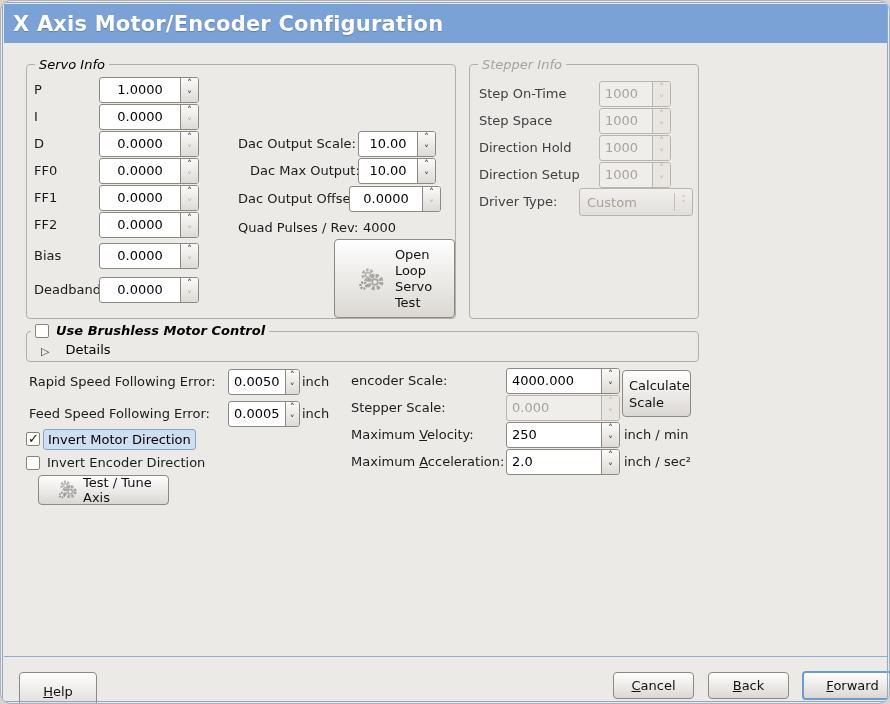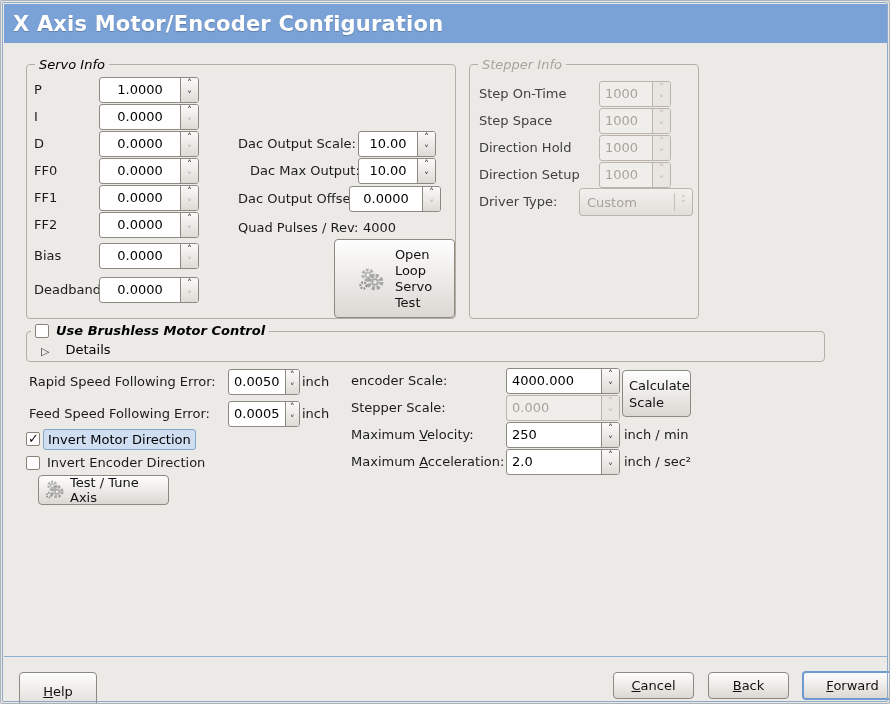--- a/index.html
+++ b/index.html
@@ -1,21 +1,21 @@
 <!DOCTYPE html>
 <html><head>
 <meta charset="utf-8">
 <style>
   * { box-sizing: border-box; margin: 0; padding: 0; }
   html,body { width:890px; height:704px; }
   body { font-family:"DejaVu Sans","Liberation Sans",sans-serif; background:#d8d5d1; }
 
   .window{
     position:relative; width:890px; height:704px;
-    background:#eceae7; border:1px solid #aab2bc; border-radius:3px; overflow:hidden;
+    background:#eceae7; border:1px solid #aab2bc; border-radius:11px; overflow:hidden;
   }
   .window::after{
     content:""; position:absolute; inset:1px; border:1px solid #8fa9c9;
     border-radius:2px; pointer-events:none;
   }
 
   .titlebar{
     position:absolute; left:3px; top:3px; width:884px; height:39px;
     background:#7ba2d6; display:flex; align-items:center;
   }
@@ -267,21 +267,21 @@
   <div class="lbl dis" style="left:478px;top:188px">Driver Type:</div>
   <div class="combo" style="left:578px;top:187px;width:114px">
     <div class="v">Custom</div>
     <div class="sep"></div>
     <div class="arr">
         <i></i>
         <b></b>
       </div>
   </div>
 
-  <div class="frame" style="left:25px;top:330px;width:799px;height:31px">
+  <div class="frame" style="left:25px;top:330px;width:673px;height:31px">
     <span class="legend" style="display:flex;align-items:center;gap:7px;top:-10px;left:4px">
       <span class="cb" style="position:static"></span>
       <span class="bold">Use Brushless Motor Control</span>
     </span>
     <span style="position:absolute;left:14px;top:8px;display:flex;align-items:center;gap:16px">
       <span class="tri"></span>
       <span style="font-size:13px">Details</span>
     </span>
   </div>
 
@@ -347,21 +347,21 @@
       </div>
   </div>
   <div class="lbl" style="left:623px;top:448px">inch / sec²</div>
 
   <div class="cb checked" style="left:25px;top:431px"></div>
   <div class="focuslab" style="left:42px;top:428px">Invert Motor Direction</div>
 
   <div class="cb" style="left:25px;top:455px"></div>
   <div class="lbl" style="left:46px;top:449px">Invert Encoder Direction</div>
 
-  <div class="btn" style="left:37px;top:474px;width:131px;height:30px;justify-content:flex-start;padding-left:5px">
+  <div class="btn" style="left:37px;top:474px;width:131px;height:30px;justify-content:flex-start;padding-left:18px">
     <span style="margin-right:4px">
       <svg class="gearsvg" width="22" height="24" viewBox="0 0 26 28" fill="none">
         <circle cx="10" cy="9" r="4.6" stroke="#b0b0ad" stroke-width="3" stroke-dasharray="2.4 1.5"></circle>
         <circle cx="10" cy="9" r="2.2" stroke="#b0b0ad" stroke-width="1.3"></circle>
         <circle cx="15.5" cy="16" r="5.8" stroke="#a5a5a2" stroke-width="3.6" stroke-dasharray="2.8 1.8"></circle>
         <circle cx="15.5" cy="16" r="2.6" stroke="#a5a5a2" stroke-width="1.6"></circle>
         <circle cx="6" cy="20" r="2.8" stroke="#8f8f8c" stroke-width="2.2" stroke-dasharray="1.6 1.1"></circle>
       </svg>
     </span>
     <span>Test / Tune Axis</span>

